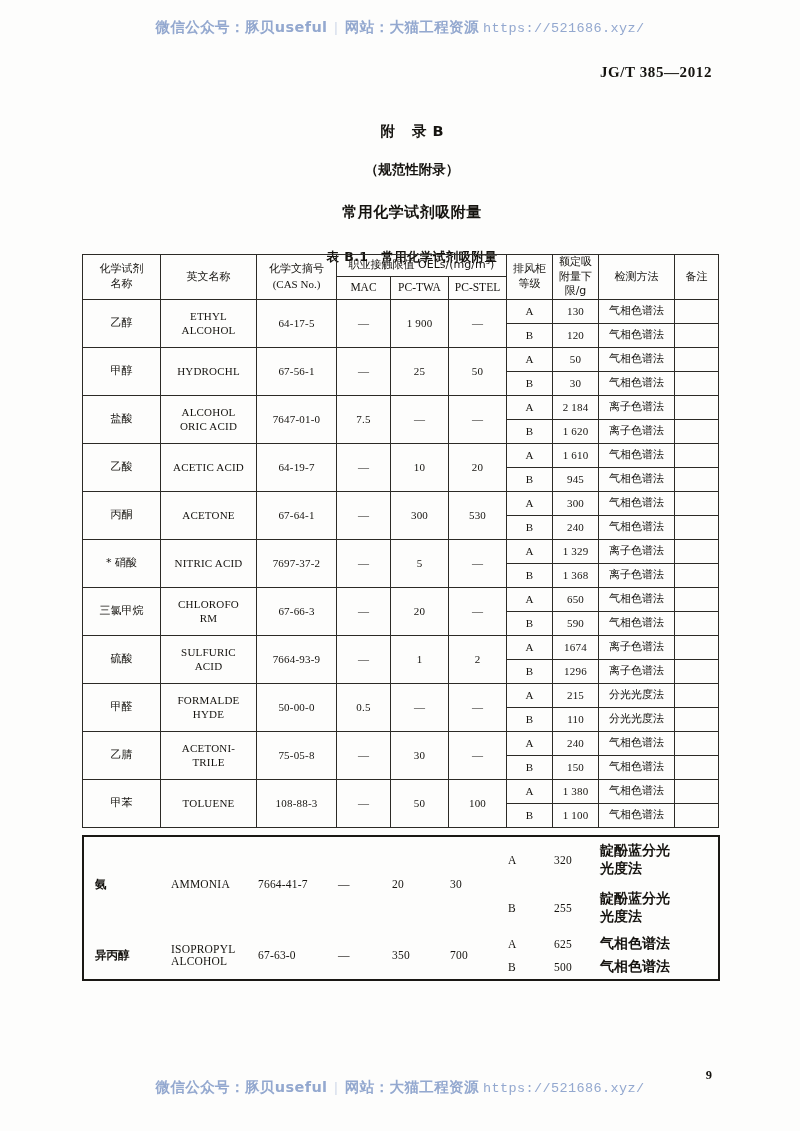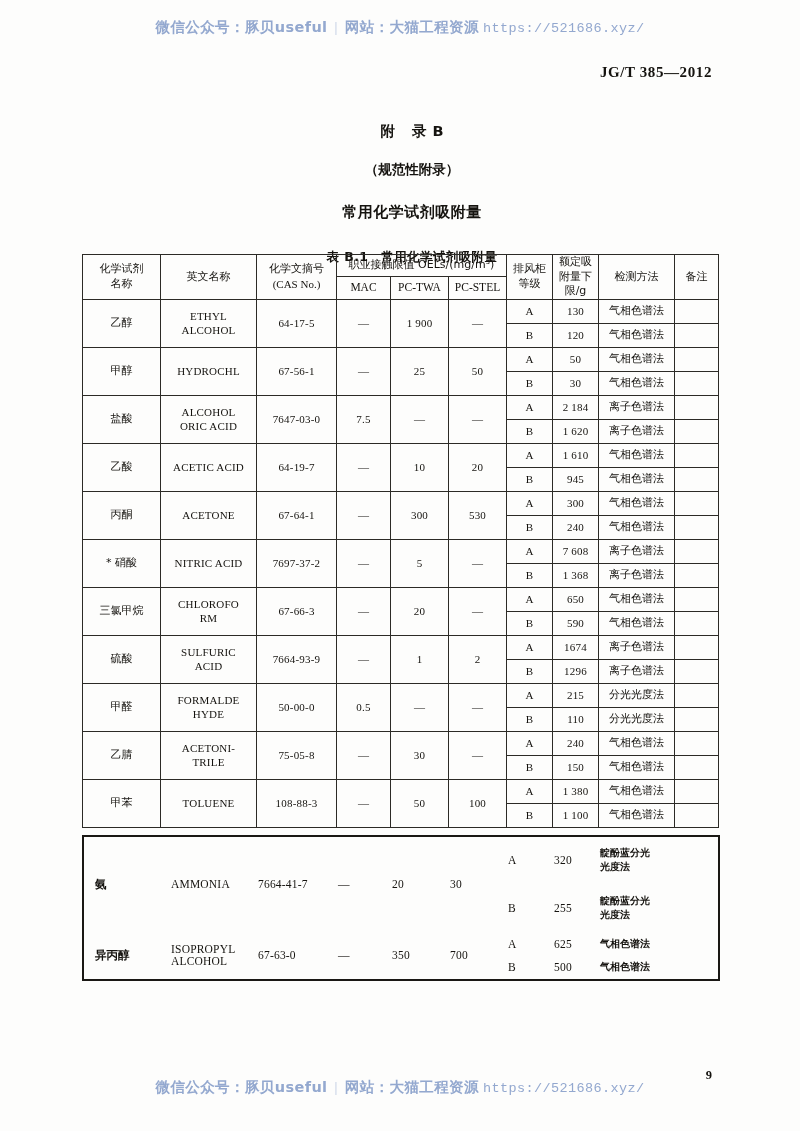--- a/index.html
+++ b/index.html
@@ -48,21 +48,21 @@
     vertical-align:middle;
     font-size:11px;
     line-height:1.32;
     font-weight:normal;
   }
   .cn{font-family:"DejaVu Sans",sans-serif;}
   td.name{font-family:"DejaVu Sans",sans-serif;font-weight:bold;font-size:11.5px;text-align:left;padding-left:11px;}
   td.eng{font-family:"Liberation Serif",serif;font-size:11.5px;text-align:left;padding-left:10px;letter-spacing:.2px;}
   td.cas,td.num{font-family:"Liberation Serif",serif;font-size:11.5px;letter-spacing:.2px;}
   td.grade{font-family:"Liberation Serif",serif;font-size:11.5px;}
-  td.method{font-family:"DejaVu Sans",sans-serif;font-weight:bold;font-size:10px;}
+  td.method{font-family:"DejaVu Sans",sans-serif;font-weight:bold;font-size:14px;}
   .hdr td{font-family:"DejaVu Sans",sans-serif;font-weight:bold;font-size:11.5px;padding:4px 1px;}
   .hdr td.lat{font-family:"Liberation Serif",serif;font-weight:normal;font-size:11.5px;}
   .oel{font-family:"DejaVu Sans",sans-serif;font-weight:bold;font-size:11.5px;}
   .dash{font-family:"Liberation Serif",serif;font-size:12px;}
   table.block2{margin-top:0;}
   table.block2 td{border-color:#2c2a26;}
   table.block2{border:2px solid #1a1814;border-collapse:collapse;width:636px;table-layout:fixed;}
   .pageno{
     position:absolute;top:1068px;right:88px;
     font-family:"Liberation Serif",serif;font-size:12.5px;font-weight:bold;
@@ -171,21 +171,21 @@
             <td class="num">30</td>
             <td class="method">气相色谱法</td>
             <td></td>
           </tr>
           <tr style="height: 24px;">
             <td class="name" rowspan="2">盐酸</td>
             <td class="eng" rowspan="2">
               <div>ALCOHOL</div>
               <div>ORIC ACID</div>
             </td>
-            <td class="cas" rowspan="2">7647-03-0</td>
+            <td class="cas" rowspan="2">7647-01-0</td>
             <td class="num" rowspan="2">7.5</td>
             <td class="num dash" rowspan="2">—</td>
             <td class="num dash" rowspan="2">—</td>
             <td class="grade">A</td>
             <td class="num">2 184</td>
             <td class="method">离子色谱法</td>
             <td></td>
           </tr>
           <tr style="height: 24px;">
             <td class="grade">B</td>
@@ -236,21 +236,21 @@
           <tr style="height: 24px;">
             <td class="name" rowspan="2">* 硝酸</td>
             <td class="eng" rowspan="2">
               <div>NITRIC ACID</div>
             </td>
             <td class="cas" rowspan="2">7697-37-2</td>
             <td class="num dash" rowspan="2">—</td>
             <td class="num" rowspan="2">5</td>
             <td class="num dash" rowspan="2">—</td>
             <td class="grade">A</td>
-            <td class="num">7 608</td>
+            <td class="num">1 329</td>
             <td class="method">离子色谱法</td>
             <td></td>
           </tr>
           <tr style="height: 24px;">
             <td class="grade">B</td>
             <td class="num">1 368</td>
             <td class="method">离子色谱法</td>
             <td></td>
           </tr>
           <tr style="height: 24px;">

